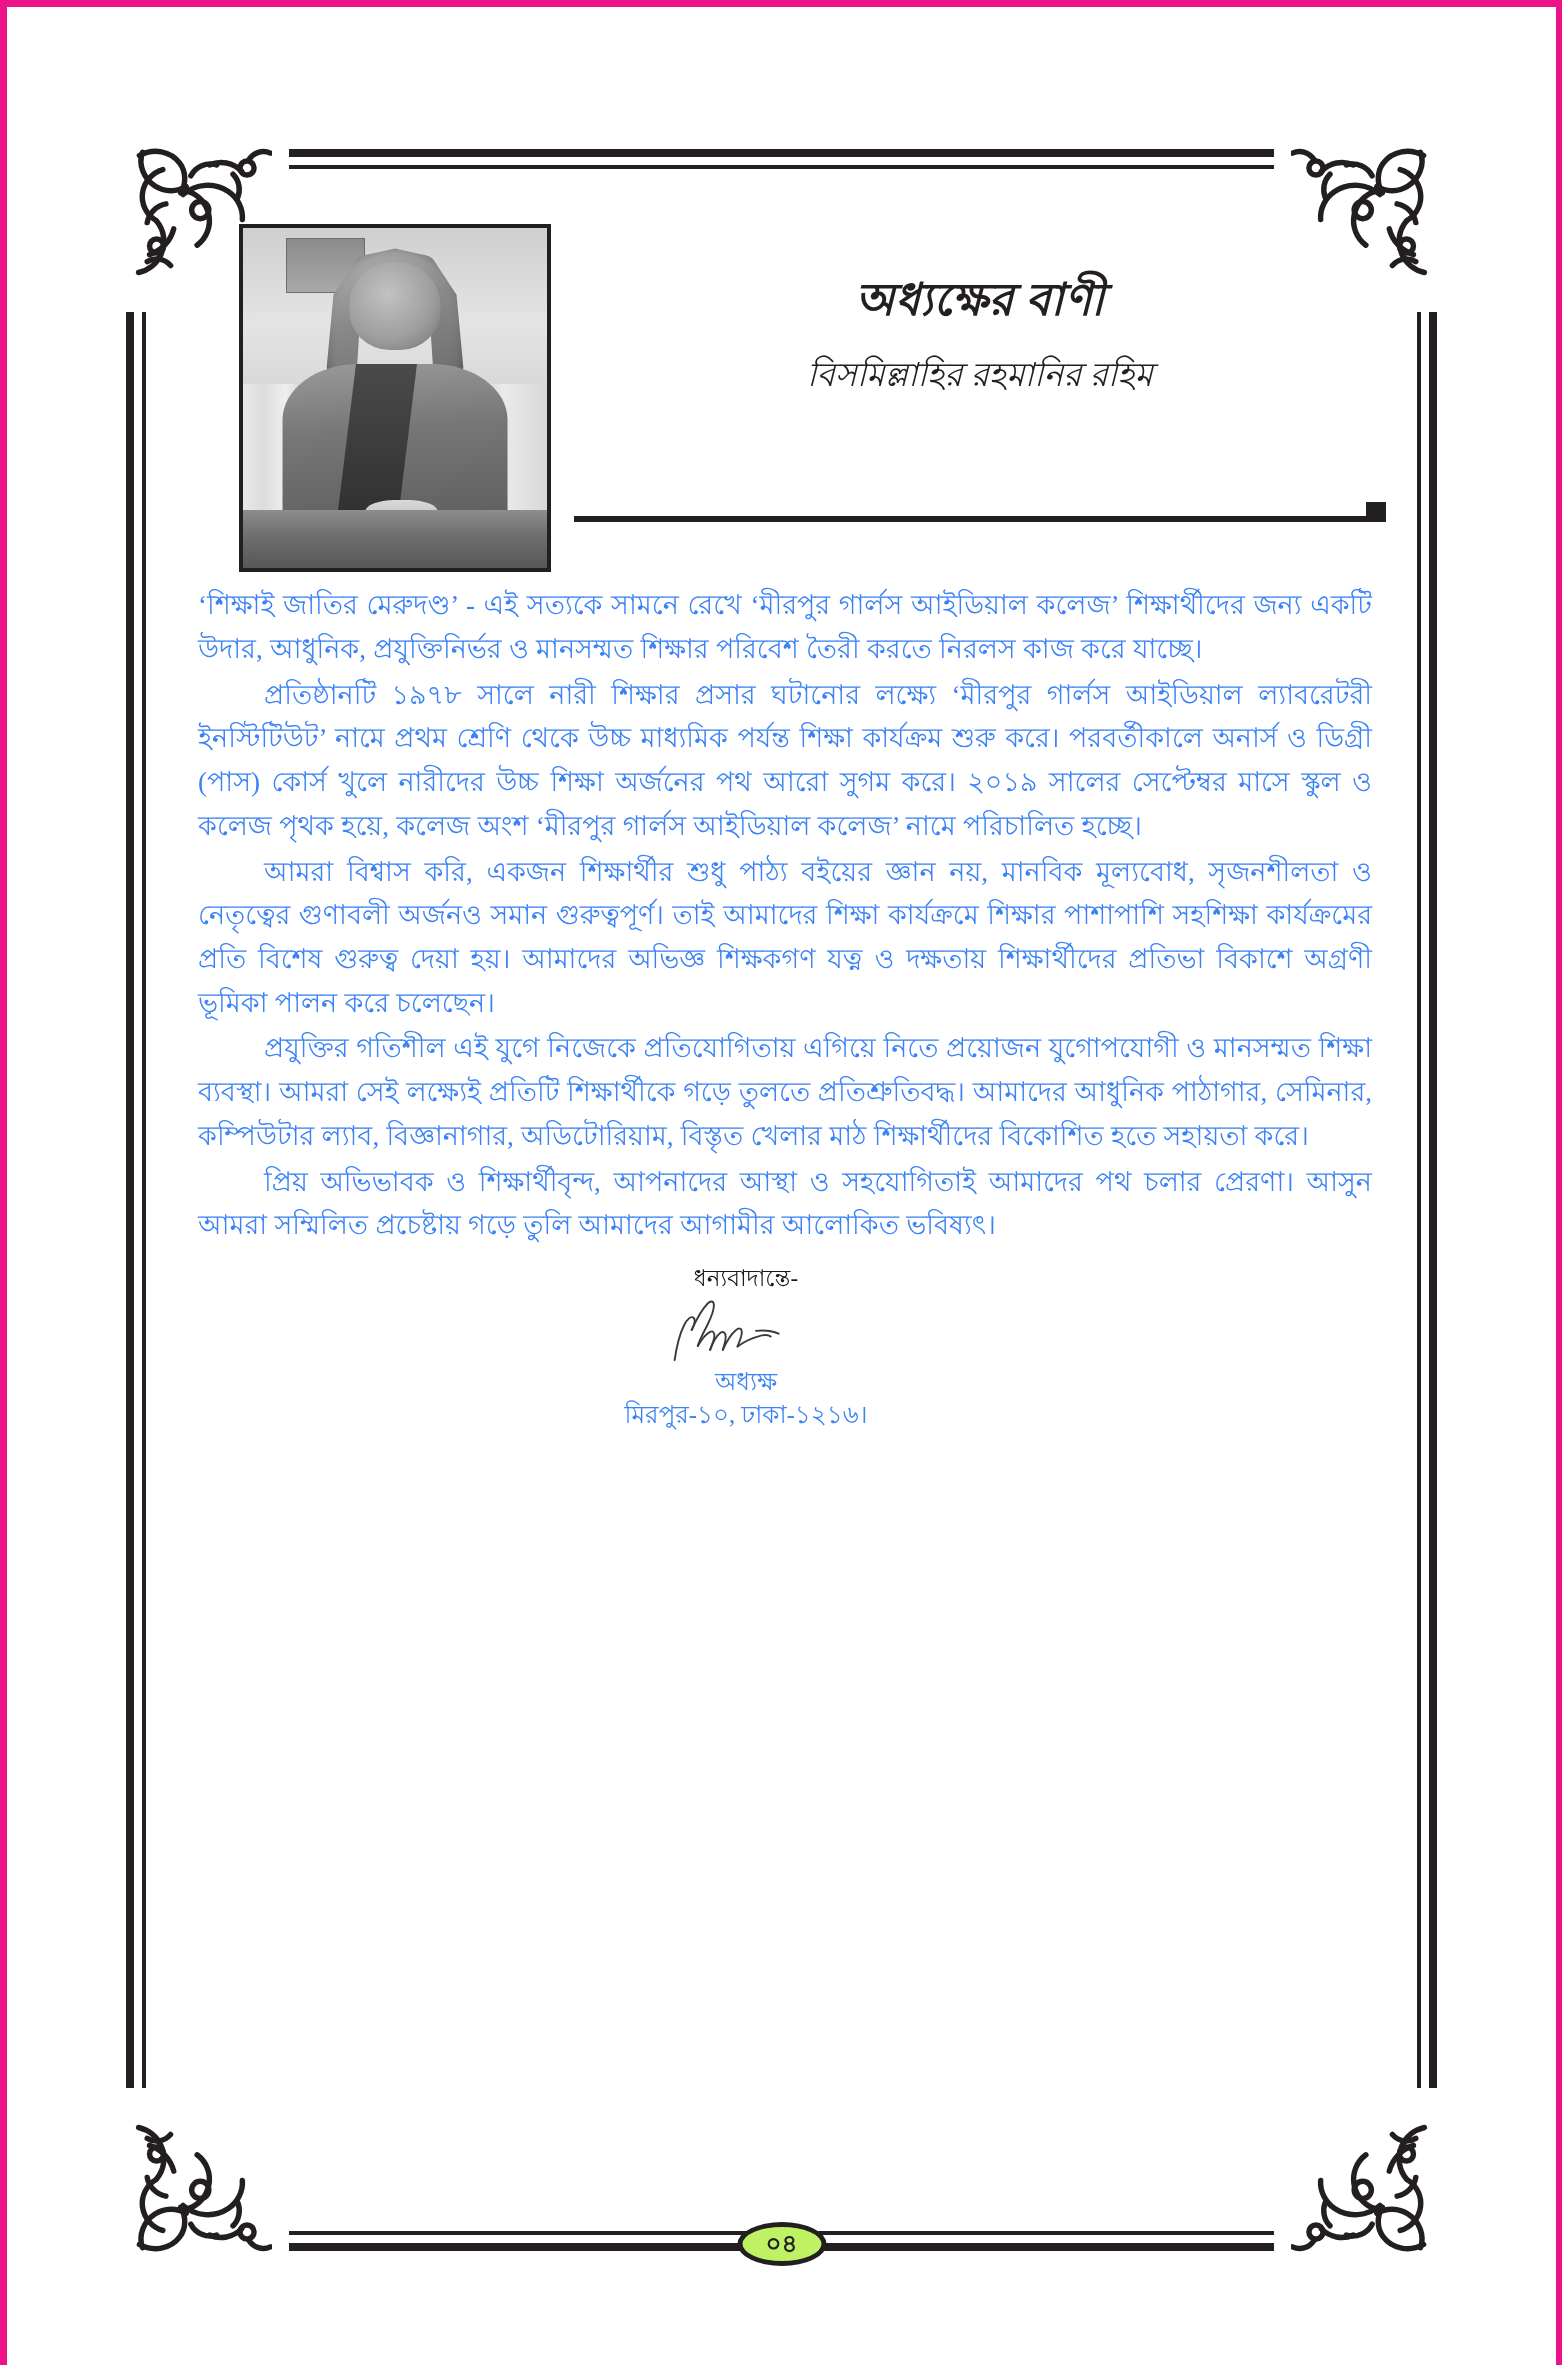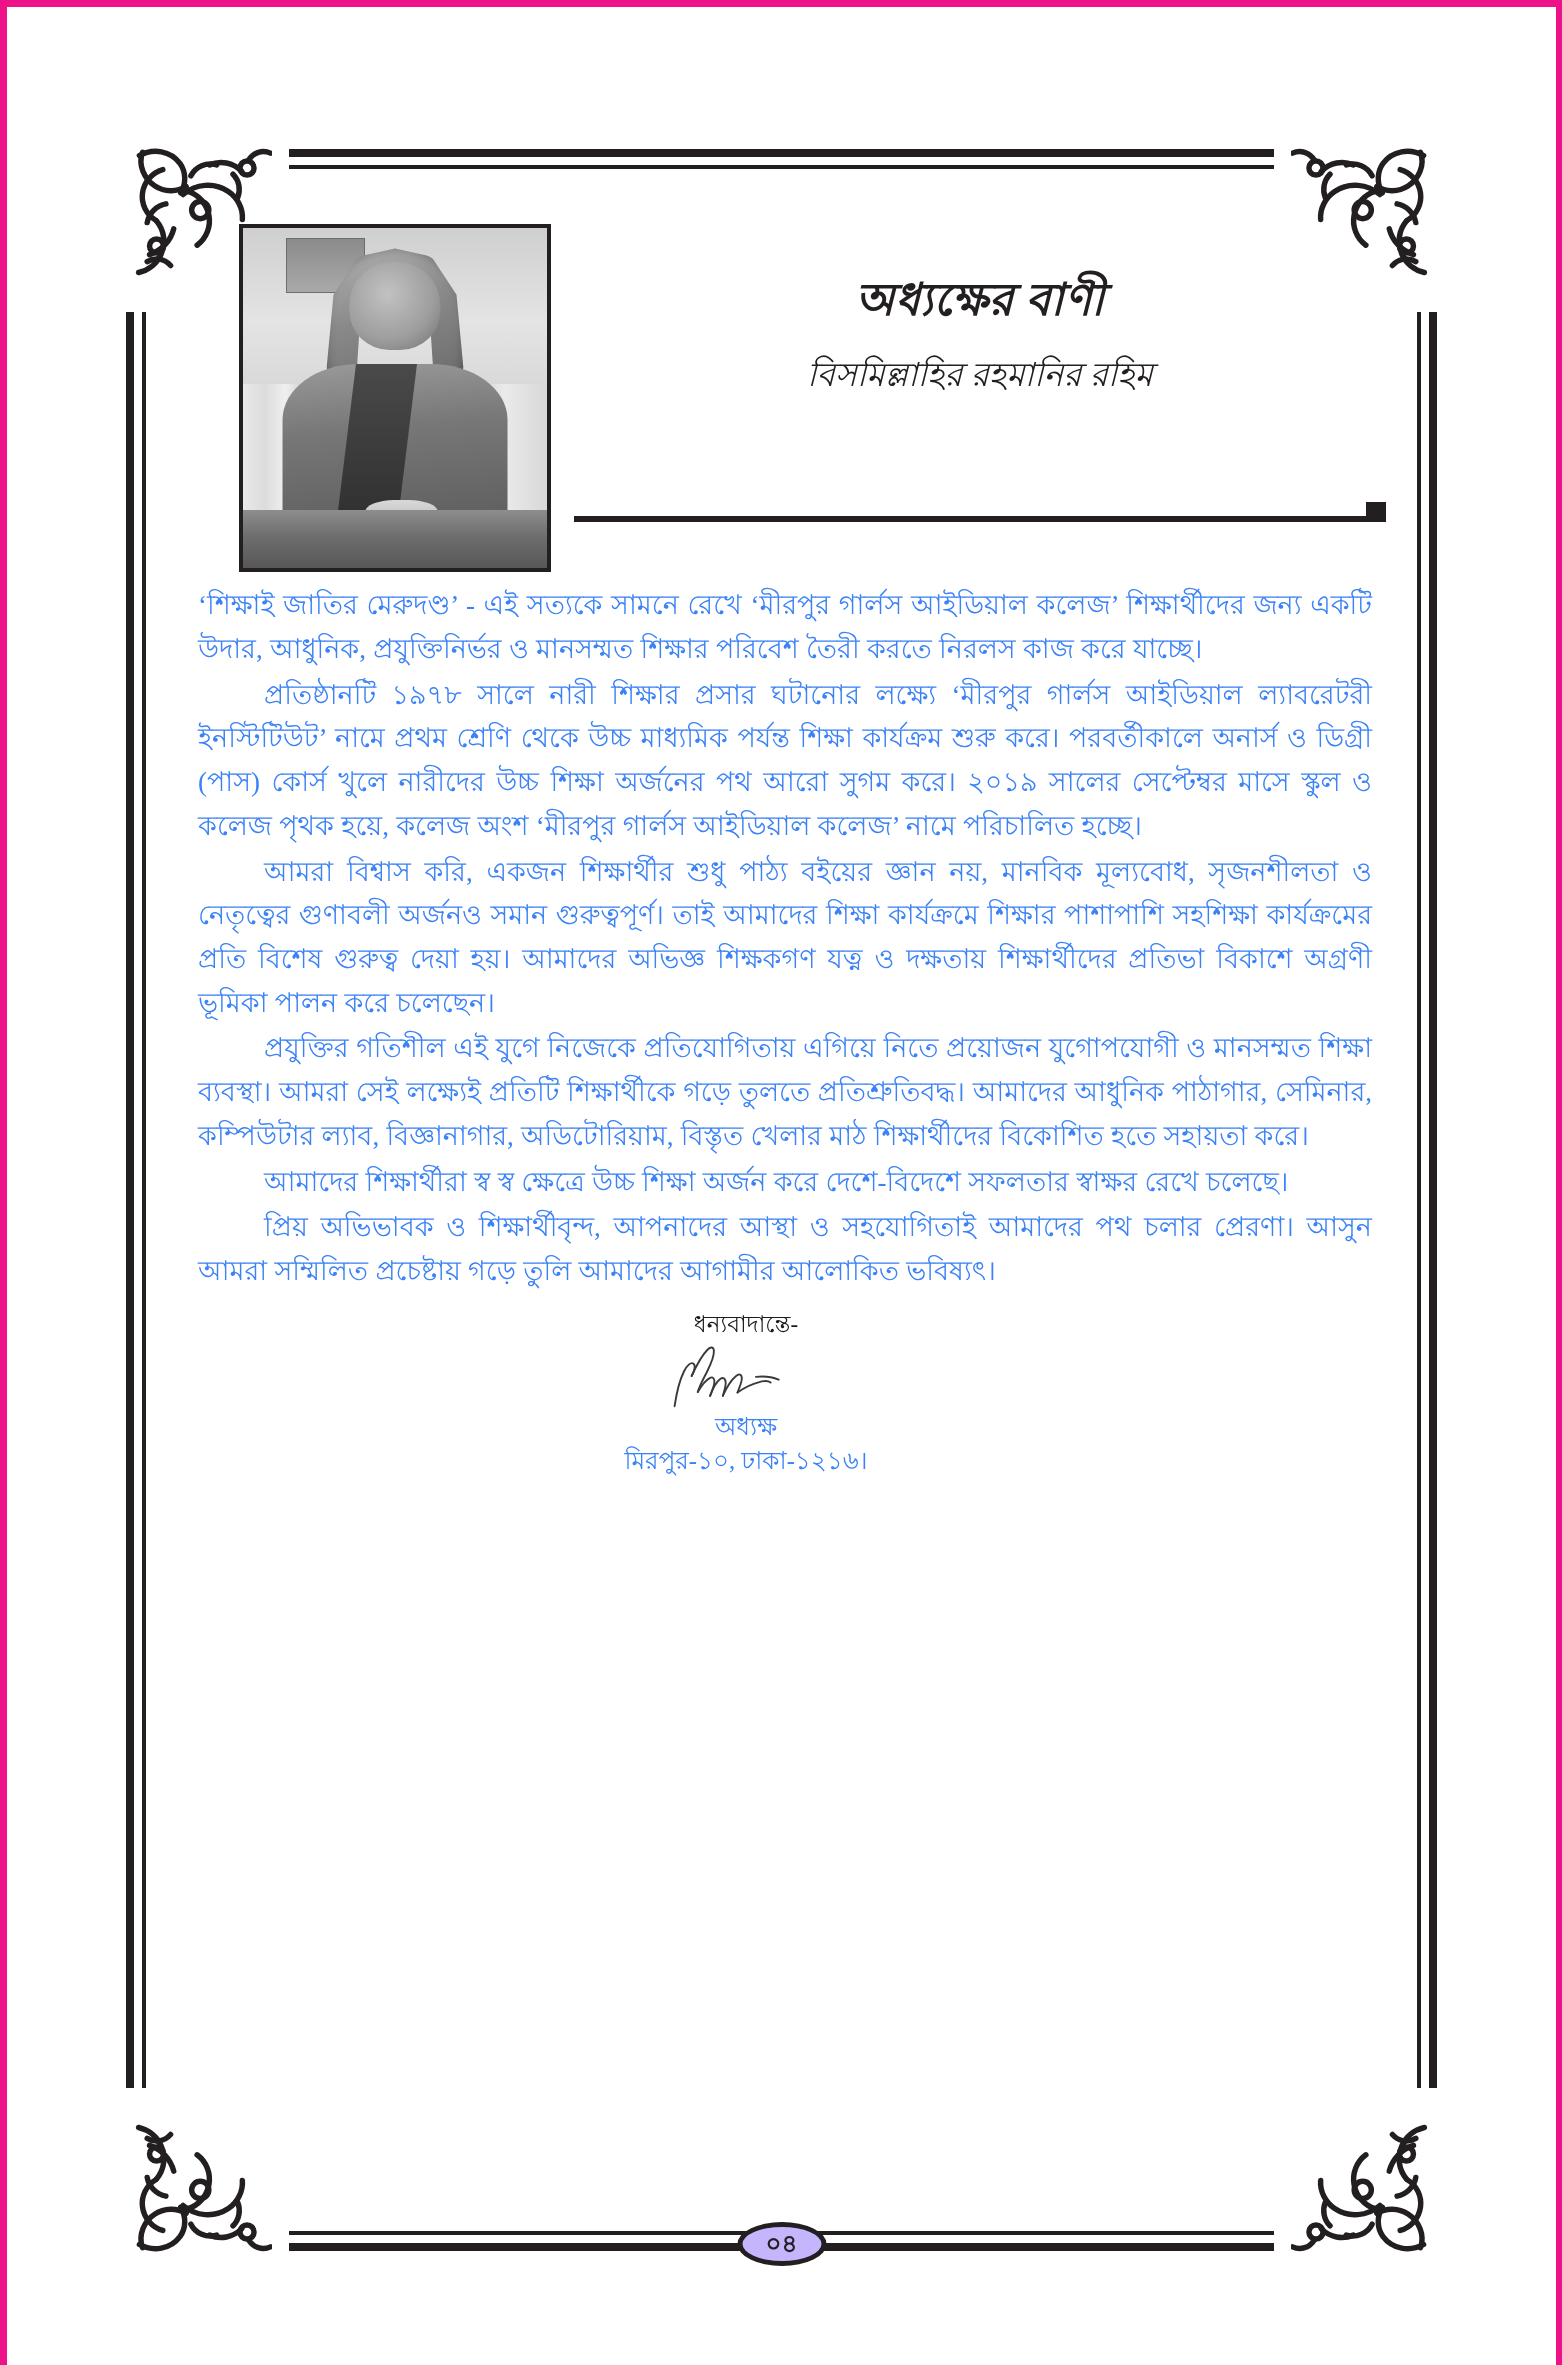--- a/index.html
+++ b/index.html
@@ -64,21 +64,21 @@
   
   .page-badge {
     position: absolute;
     left: 50%;
     bottom: 141px;
     transform: translateX(-50%);
     width: 89px;
     height: 44px;
     border: 5.2px solid #231f20;
     border-radius: 50%;
-    background: #c4b5fd;
+    background: #bef264;
     display: flex;
     align-items: center;
     justify-content: center;
     z-index: 6;
   }
   .page-badge span {
     font-size: 24.6px;
     font-weight: bold;
     color: #231f20;
     line-height: 1;
@@ -396,21 +396,20 @@
         <div class="header-rule"></div>
         <div class="header-rule-square"></div>
       </div>
     </div>
 
     <div class="body-text">
       <p class="no-indent">‘শিক্ষাই জাতির মেরুদণ্ড’ - এই সত্যকে সামনে রেখে ‘মীরপুর গার্লস আইডিয়াল কলেজ’ শিক্ষার্থীদের জন্য একটি উদার, আধুনিক, প্রযুক্তিনির্ভর ও মানসম্মত শিক্ষার পরিবেশ তৈরী করতে নিরলস কাজ করে যাচ্ছে।</p>
       <p>প্রতিষ্ঠানটি ১৯৭৮ সালে নারী শিক্ষার প্রসার ঘটানোর লক্ষ্যে ‘মীরপুর গার্লস আইডিয়াল ল্যাবরেটরী ইনস্টিটিউট’ নামে প্রথম শ্রেণি থেকে উচ্চ মাধ্যমিক পর্যন্ত শিক্ষা কার্যক্রম শুরু করে। পরবর্তীকালে অনার্স ও ডিগ্রী (পাস) কোর্স খুলে নারীদের উচ্চ শিক্ষা অর্জনের পথ আরো সুগম করে। ২০১৯ সালের সেপ্টেম্বর মাসে স্কুল ও কলেজ পৃথক হয়ে, কলেজ অংশ ‘মীরপুর গার্লস আইডিয়াল কলেজ’ নামে পরিচালিত হচ্ছে।</p>
       <p>আমরা বিশ্বাস করি, একজন শিক্ষার্থীর শুধু পাঠ্য বইয়ের জ্ঞান নয়, মানবিক মূল্যবোধ, সৃজনশীলতা ও নেতৃত্বের গুণাবলী অর্জনও সমান গুরুত্বপূর্ণ। তাই আমাদের শিক্ষা কার্যক্রমে শিক্ষার পাশাপাশি সহশিক্ষা কার্যক্রমের প্রতি বিশেষ গুরুত্ব দেয়া হয়। আমাদের অভিজ্ঞ শিক্ষকগণ যত্ন ও দক্ষতায় শিক্ষার্থীদের প্রতিভা বিকাশে অগ্রণী ভূমিকা পালন করে চলেছেন।</p>
       <p>প্রযুক্তির গতিশীল এই যুগে নিজেকে প্রতিযোগিতায় এগিয়ে নিতে প্রয়োজন যুগোপযোগী ও মানসম্মত শিক্ষা ব্যবস্থা। আমরা সেই লক্ষ্যেই প্রতিটি শিক্ষার্থীকে গড়ে তুলতে প্রতিশ্রুতিবদ্ধ। আমাদের আধুনিক পাঠাগার, সেমিনার, কম্পিউটার ল্যাব, বিজ্ঞানাগার, অডিটোরিয়াম, বিস্তৃত খেলার মাঠ শিক্ষার্থীদের বিকোশিত হতে সহায়তা করে।</p>
-      <p>আমাদের শিক্ষার্থীরা স্ব স্ব ক্ষেত্রে উচ্চ শিক্ষা অর্জন করে দেশে-বিদেশে সফলতার স্বাক্ষর রেখে চলেছে।</p>
       <p>প্রিয় অভিভাবক ও শিক্ষার্থীবৃন্দ, আপনাদের আস্থা ও সহযোগিতাই আমাদের পথ চলার প্রেরণা। আসুন আমরা সম্মিলিত প্রচেষ্টায় গড়ে তুলি আমাদের আগামীর আলোকিত ভবিষ্যৎ।</p>
     </div>
 
     <div class="sign-block">
       <div class="sign-thanks">ধন্যবাদান্তে-</div>
 
       <div class="signature-mark">
         <svg viewBox="0 0 420 148" fill="none" stroke="currentColor" stroke-width="4" stroke-linecap="round" stroke-linejoin="round">
           <path d="M58 140c4-28 10-54 20-74 6-12 14-20 20-16 5 4 2 16-4 26"></path>
           <path d="M94 76c10-22 22-44 34-56 6-6 12-6 13 2 1 10-6 28-14 44-8 16-16 30-20 44"></path>

